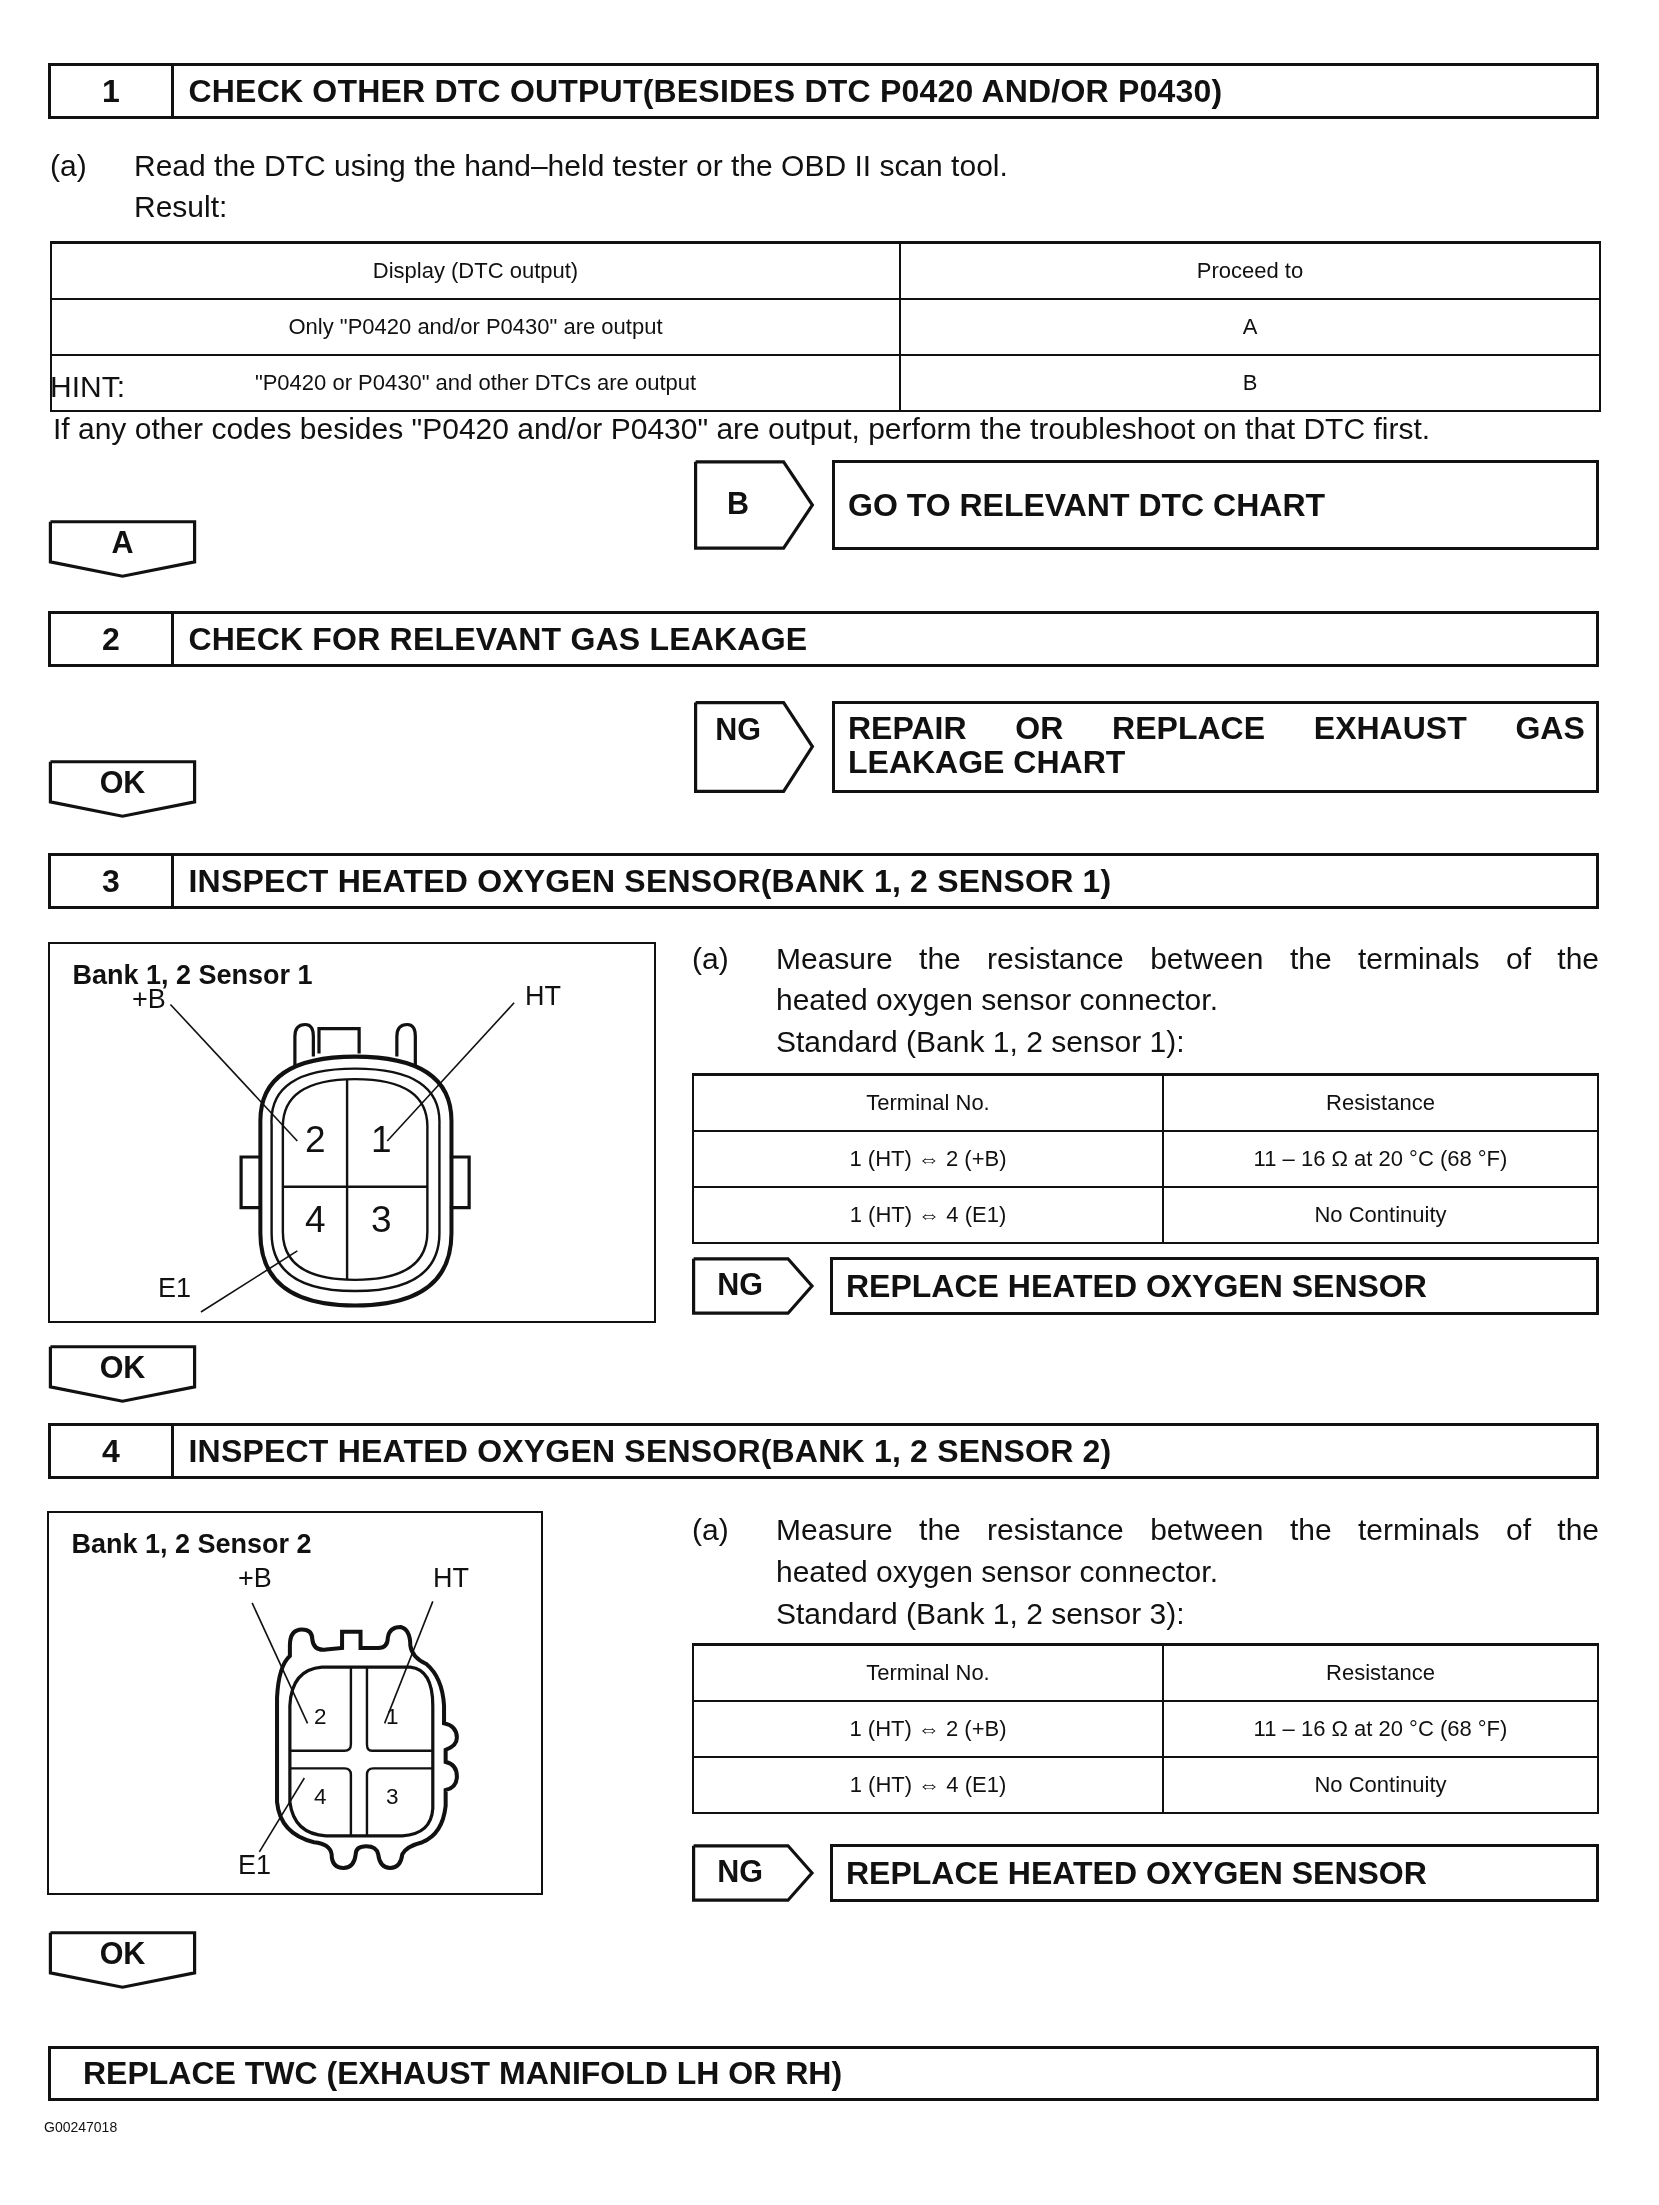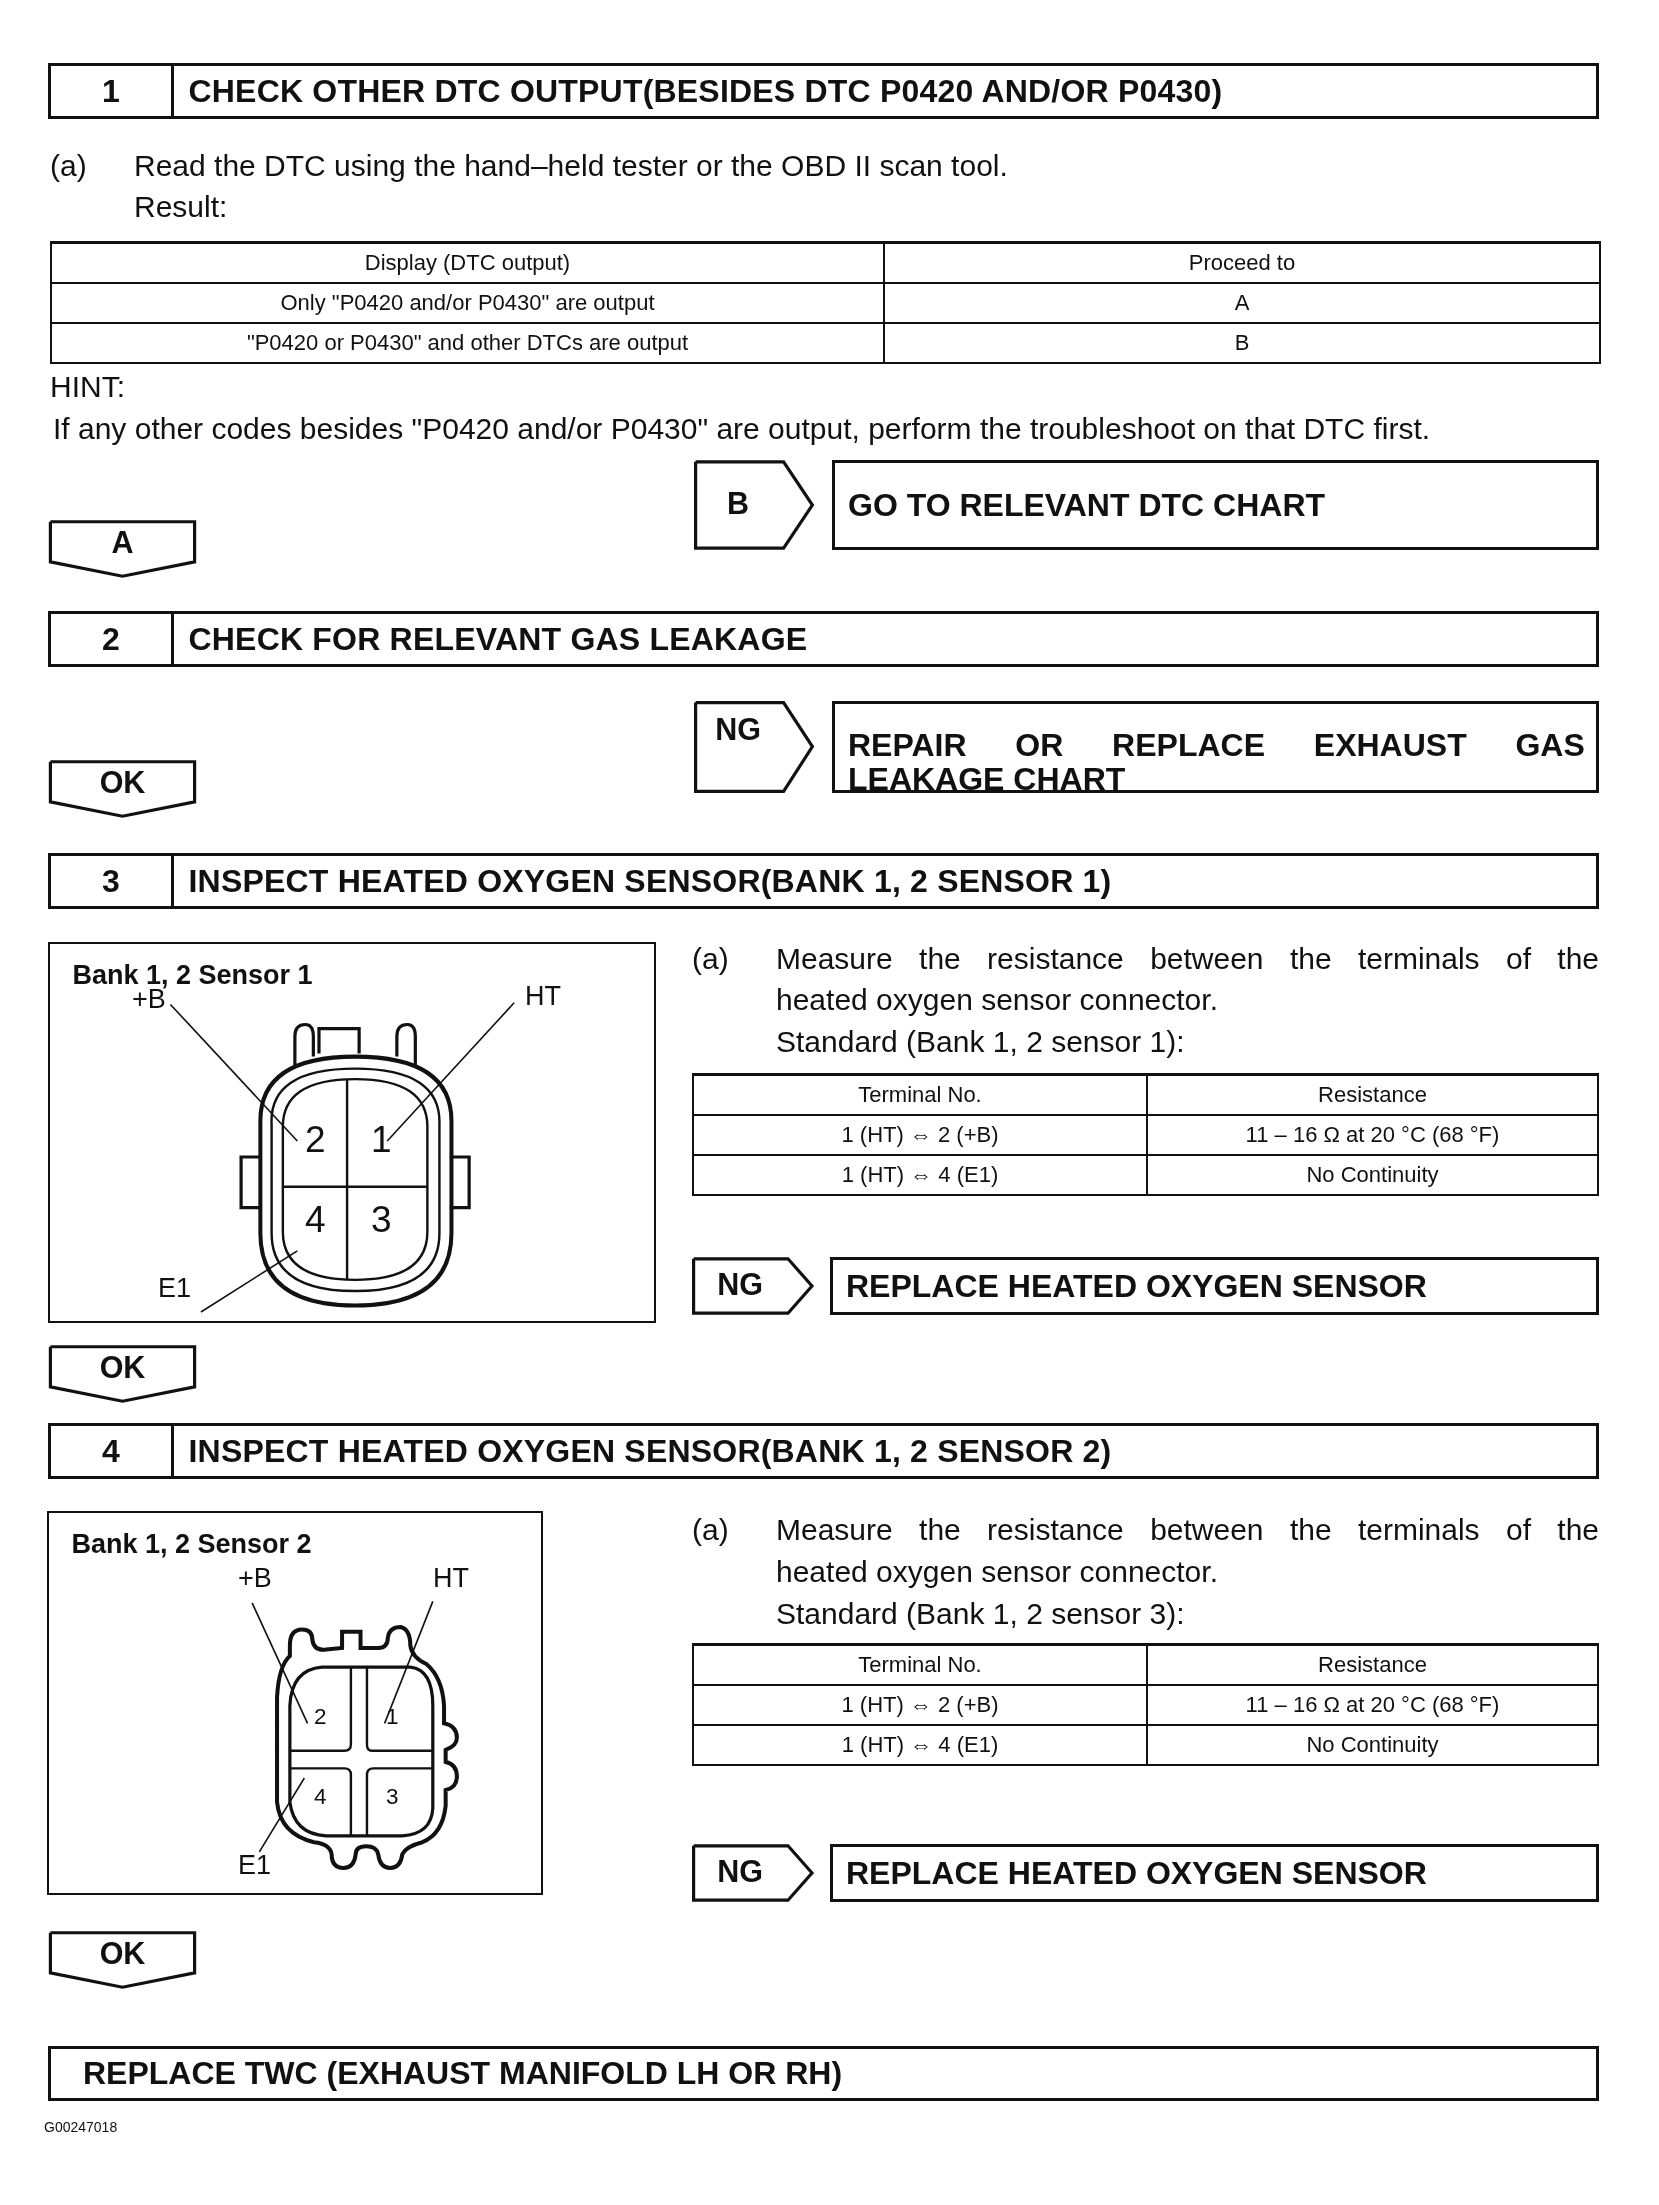--- a/index.html
+++ b/index.html
@@ -6,21 +6,21 @@
   body{width:1659px;height:2205px;position:relative;overflow:hidden;
        font-family:"Liberation Sans","DejaVu Sans",sans-serif;color:#111;}
   .abs{position:absolute;box-sizing:border-box;}
   .hdr{border:3.2px solid #111;display:flex;align-items:center;background:#fff;}
   .hdr .num{width:120px;height:100%;border-right:3.2px solid #111;display:flex;align-items:center;justify-content:center;
             font-weight:bold;font-size:32px;}
   .hdr .title{padding-left:14.5px;font-weight:bold;font-size:32px;letter-spacing:0.2px;white-space:nowrap;}
   .para{font-size:30px;line-height:42px;}
   .bold{font-weight:normal;}
   table.t{border-collapse:collapse;position:absolute;font-size:22px;}
-  table.t td{border:2.4px solid #111;text-align:center;padding:0;height:38px;}
+  table.t td{border:2.4px solid #111;text-align:center;padding:8px;height:38px;}
   table.t tr:first-child td{border-top-width:3.2px;}
   .tab{position:absolute;}
   .tab svg{position:absolute;left:0;top:0;}
   .tab span{position:absolute;left:0;width:100%;text-align:center;font-weight:bold;font-size:30.5px;}
   .arrow{position:absolute;}
   .arrow svg{position:absolute;left:0;top:0;}
   .arrow .lbl{position:absolute;font-weight:bold;font-size:30.5px;text-align:center;}
   .box{position:absolute;border:3.2px solid #111;box-sizing:border-box;font-weight:bold;font-size:32px;padding-left:13px;}
   .diag{position:absolute;border:2.4px solid #111;box-sizing:border-box;}
   .diag .cap{position:absolute;left:22.5px;top:16px;font-weight:bold;font-size:27px;}
@@ -80,21 +80,21 @@
   <div class="num">2</div>
   <div class="title">CHECK FOR RELEVANT GAS LEAKAGE</div>
 </div>
 
 <div class="arrow" style="left:694px;top:701px;width:136px;height:92px;">
   <svg width="136" height="92" viewBox="0 0 170 115">
     <polyline points="2,2 112,2 148,57 112,113 2,113 2,2" fill="#fff" stroke="#111" stroke-width="4"></polyline>
   </svg>
   <div class="lbl" style="left:0;width:88px;top:11.2px;">NG</div>
 </div>
-<div class="box" style="left:832px;top:701px;width:767px;height:92px;padding-top:24px;padding-right:11.2px;line-height:34px;">
+<div class="box" style="left:832px;top:701px;width:767px;height:92px;padding-top:7px;padding-right:11.2px;line-height:34px;">
   <div style="display:flex;justify-content:space-between;">
     <span>REPAIR</span>
     <span>OR</span>
     <span>REPLACE</span>
     <span>EXHAUST</span>
     <span>GAS</span>
   </div>
   <div>LEAKAGE CHART</div>
 </div>
 

